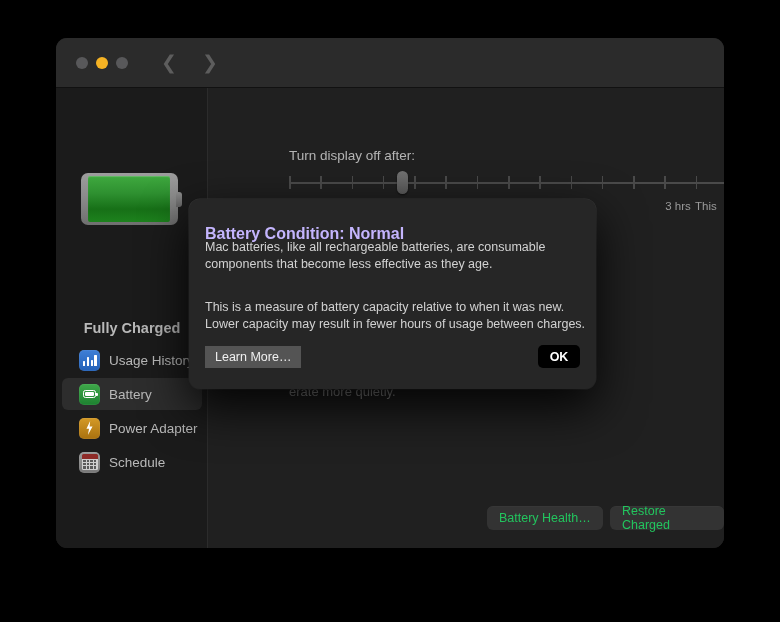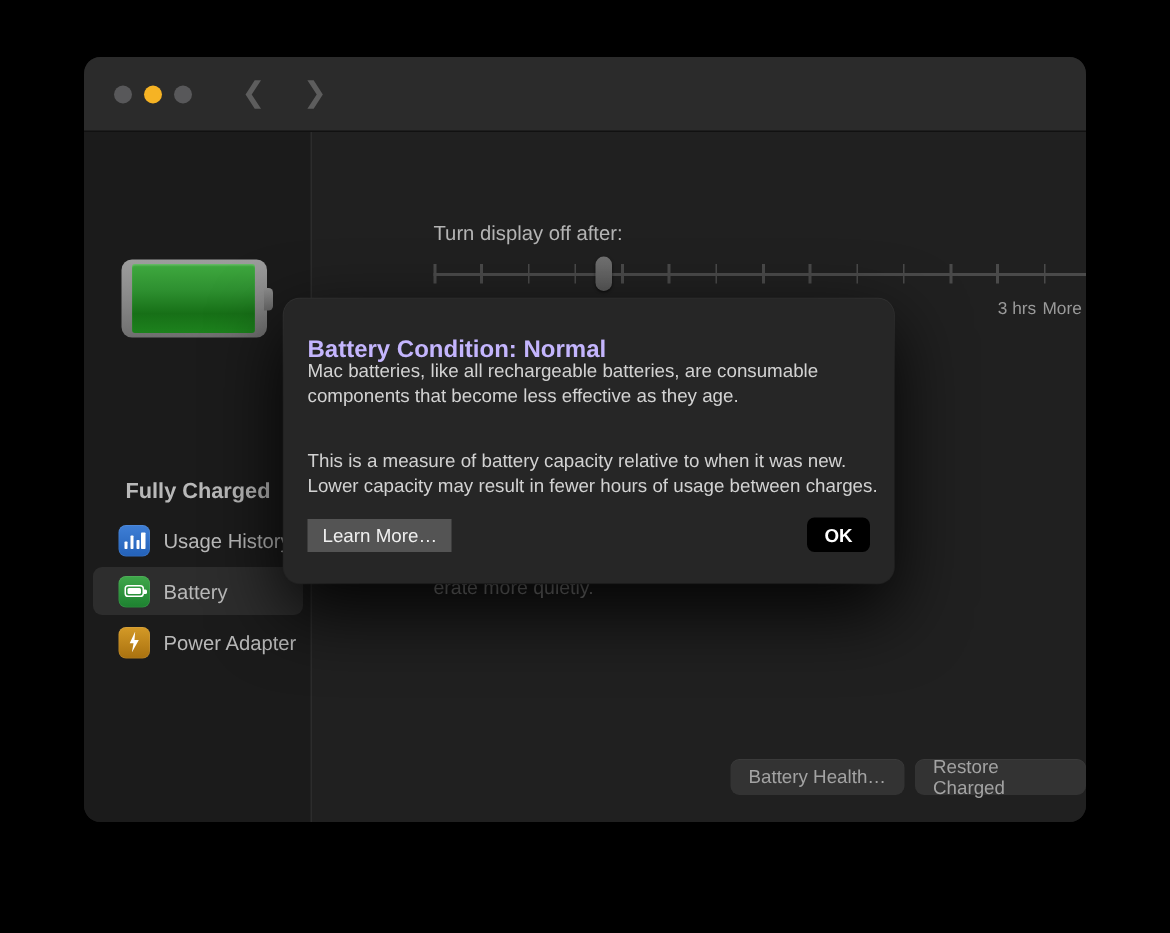--- a/index.html
+++ b/index.html
@@ -220,21 +220,21 @@
   .p-charge2 { left:81px; top:225px; }
   .p-quiet { left:81px; top:295px; }
 
   
   .btn {
     position:absolute;
     height:24px;
     background:#333333;
     border-radius:6px;
     display:flex; align-items:center; justify-content:center;
-    font-size:12.5px; color:#a3a3a3;
+    font-size:12.5px; color:#22c55e;
     padding:0 12px;
     box-shadow:0 .5px 0 rgba(255,255,255,.05) inset;
   }
   .btn-health { left:279px; top:418px; }
   .btn-restore { left:402px; top:418px; }
 
   
   .dialog {
     position:absolute;
     left:189px; top:199px;
@@ -345,20 +345,40 @@
           <span class="side-label">Battery</span>
         </div>
 
         <div class="side-item">
           <span class="side-ico ico-adapter">
             <span class="bolt"></span>
           </span>
           <span class="side-label">Power Adapter</span>
         </div>
 
+        <div class="side-item">
+          <span class="side-ico ico-schedule">
+            <span class="cal-hd"></span>
+            <span class="cal-bd">
+                <i></i>
+                <i></i>
+                <i></i>
+                <i></i>
+                <i></i>
+                <i></i>
+                <i></i>
+                <i></i>
+                <i></i>
+                <i></i>
+                <i></i>
+                <i></i>
+              </span>
+          </span>
+          <span class="side-label">Schedule</span>
+        </div>
 
       </div>
     </div>
 
     <div class="content">
 
       <div class="slider-label">Turn display off after:</div>
 
       <div class="slider-wrap">
         <div class="slider-track"></div>
@@ -379,21 +399,21 @@
             <i style="left: 406.714px;"></i>
           </div>
         <div class="slider-thumb" style="left: 108.38px;"></div>
       </div>
 
       <div class="slider-legend">
           <span style="left: 0px;">1 min</span>
           <span style="left: 95.88px;">15 min</span>
           <span style="left: 240.42px;">1 hr</span>
           <span style="left: 376.2px;">3 hrs</span>
-          <span style="left: 406px;">More</span>
+          <span style="left: 406px;">This</span>
         </div>
 
       <div class="checkrow">
         <span class="checkbox"></span>
         <span class="ctext">Slightly dim the display while on battery power</span>
       </div>
 
       <div class="body-para p-charge">g routine so it can</div>
       <div class="body-para p-charge2">y.</div>
       <div class="body-para p-quiet">erate more quietly.</div>

